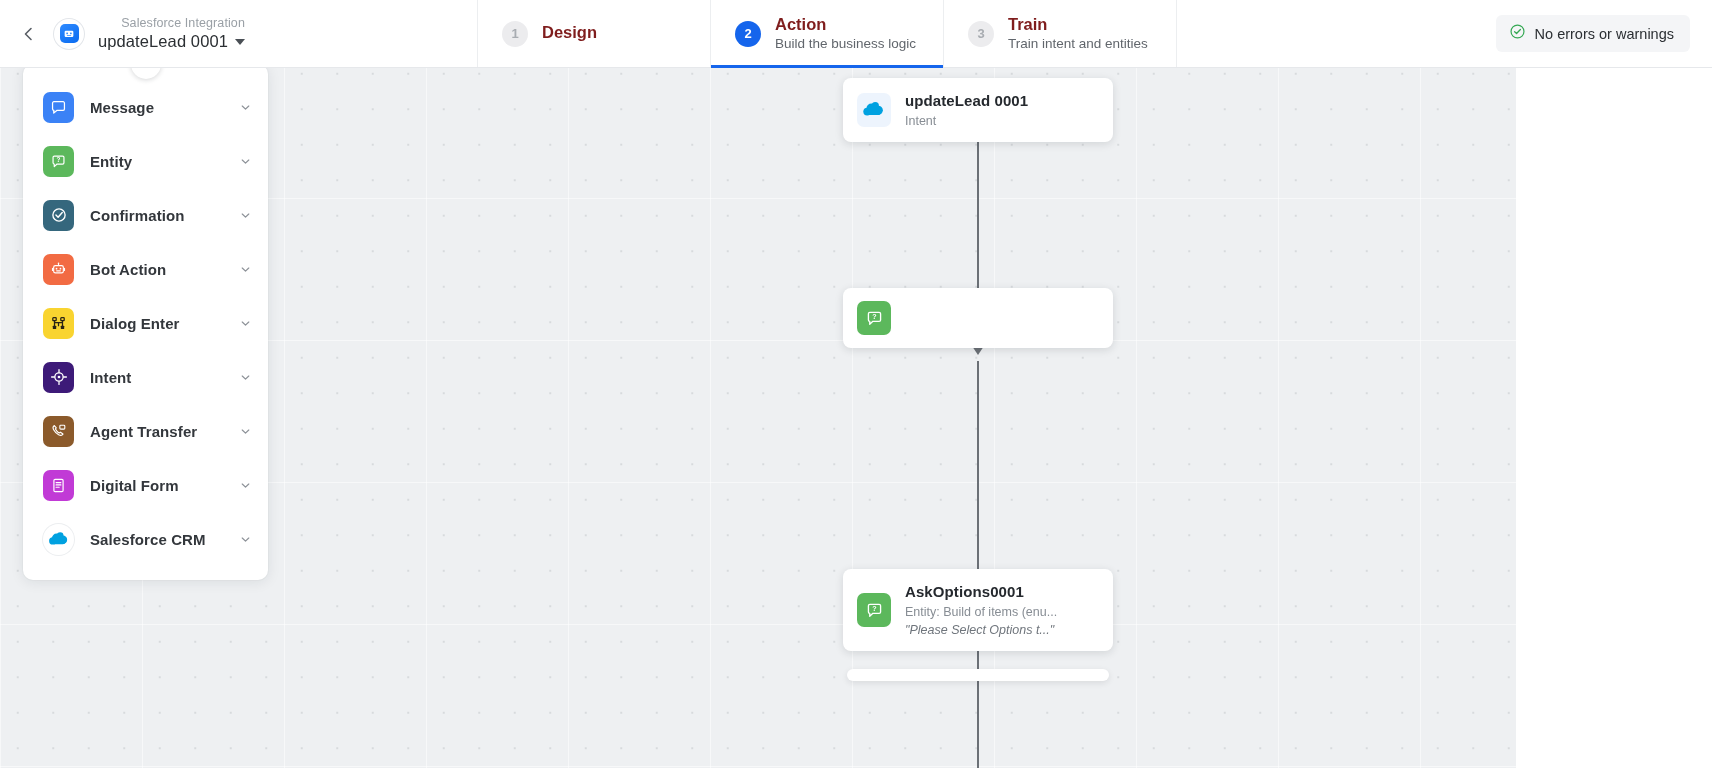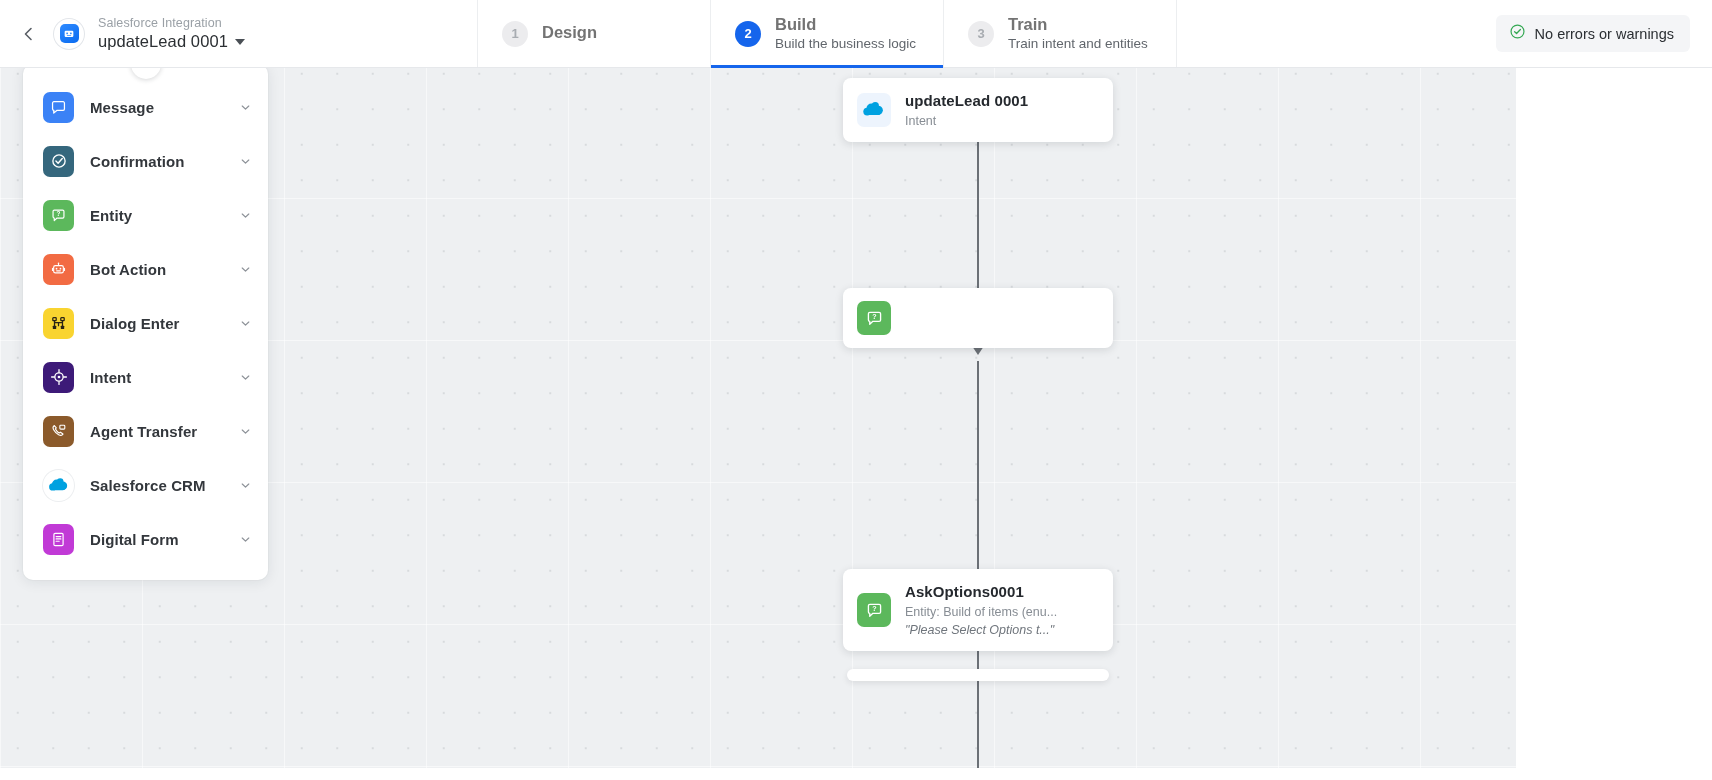--- a/index.html
+++ b/index.html
@@ -32,20 +32,21 @@
     z-index: 30;
   }
 
   .hdr-left {
     display: flex;
     align-items: center;
     width: 478px;
     flex: 0 0 478px;
     padding-left: 14px;
     border-right: 1px solid #eceef0;
+    text-align: right;
   }
 
   .back-btn {
     width: 30px; height: 30px;
     display: flex; align-items: center; justify-content: center;
     cursor: pointer;
     color: #5a5f66;
   }
   .back-btn svg { display:block; }
 
@@ -118,21 +119,21 @@
     font-size: 13px;
     font-weight: bold;
     display: flex; align-items: center; justify-content: center;
     flex: 0 0 26px;
   }
   .tab.active .num { background: #1565ec; color: #ffffff; }
   .tab .txt { margin-left: 14px; line-height: 1.2; }
   .tab .t1 {
     font-size: 16.5px;
     font-weight: bold;
-    color: #737373;
+    color: #7f1d1d;
     margin-bottom: 2px;
   }
   .tab .t2 { font-size: 13.5px; color: #61666c; }
   .tab.active::after {
     content: "";
     position: absolute;
     left: 0; right: 0; bottom: -1px;
     height: 3px;
     background: #1565ec;
   }
@@ -343,21 +344,21 @@
       <div class="tab">
         <div class="num">1</div>
         <div class="txt">
           <div class="t1">Design</div>
         </div>
       </div>
 
       <div class="tab active">
         <div class="num">2</div>
         <div class="txt">
-          <div class="t1">Build</div>
+          <div class="t1">Action</div>
           <div class="t2">Build the business logic</div>
         </div>
       </div>
 
       <div class="tab">
         <div class="num">3</div>
         <div class="txt">
           <div class="t1">Train</div>
           <div class="t2">Train intent and entities</div>
         </div>
@@ -399,42 +400,42 @@
         </div>
         <div class="pal-label">Message</div>
         <div class="pal-chev">
           <svg width="13" height="13" viewBox="0 0 16 16" fill="none">
             <path d="M4 6.2 L8 10 L12 6.2" stroke="#8d9298" stroke-width="1.5" stroke-linecap="round" stroke-linejoin="round"></path>
           </svg>
         </div>
       </div>
 
       <div class="pal-item">
+        <div class="pal-icon" style="background:#5cb85c">
+          <svg width="17" height="17" viewBox="0 0 20 20" fill="none">
+            <path d="M3.6 5.1a1.5 1.5 0 0 1 1.5-1.5h9.8a1.5 1.5 0 0 1 1.5 1.5v6.4a1.5 1.5 0 0 1-1.5 1.5H8.3l-3.3 3v-3a1.5 1.5 0 0 1-1.4-1.5z" stroke="#ffffff" stroke-width="1.4" stroke-linejoin="round"></path>
+            <text x="10" y="11" font-family="Liberation Sans, sans-serif" font-size="7.5" font-weight="bold" fill="#ffffff" text-anchor="middle">?</text>
+          </svg>
+        </div>
+        <div class="pal-label">Entity</div>
+        <div class="pal-chev">
+          <svg width="13" height="13" viewBox="0 0 16 16" fill="none">
+            <path d="M4 6.2 L8 10 L12 6.2" stroke="#8d9298" stroke-width="1.5" stroke-linecap="round" stroke-linejoin="round"></path>
+          </svg>
+        </div>
+      </div>
+
+      <div class="pal-item">
         <div class="pal-icon" style="background:#35677d">
           <svg width="18" height="18" viewBox="0 0 20 20" fill="none">
             <circle cx="10" cy="10" r="6.8" stroke="#ffffff" stroke-width="1.5"></circle>
             <path d="M6.6 10.1 L9 12.4 L13.6 7.2" stroke="#ffffff" stroke-width="1.6" stroke-linecap="round" stroke-linejoin="round"></path>
           </svg>
         </div>
         <div class="pal-label">Confirmation</div>
-        <div class="pal-chev">
-          <svg width="13" height="13" viewBox="0 0 16 16" fill="none">
-            <path d="M4 6.2 L8 10 L12 6.2" stroke="#8d9298" stroke-width="1.5" stroke-linecap="round" stroke-linejoin="round"></path>
-          </svg>
-        </div>
-      </div>
-
-      <div class="pal-item">
-        <div class="pal-icon" style="background:#5cb85c">
-          <svg width="17" height="17" viewBox="0 0 20 20" fill="none">
-            <path d="M3.6 5.1a1.5 1.5 0 0 1 1.5-1.5h9.8a1.5 1.5 0 0 1 1.5 1.5v6.4a1.5 1.5 0 0 1-1.5 1.5H8.3l-3.3 3v-3a1.5 1.5 0 0 1-1.4-1.5z" stroke="#ffffff" stroke-width="1.4" stroke-linejoin="round"></path>
-            <text x="10" y="11" font-family="Liberation Sans, sans-serif" font-size="7.5" font-weight="bold" fill="#ffffff" text-anchor="middle">?</text>
-          </svg>
-        </div>
-        <div class="pal-label">Entity</div>
         <div class="pal-chev">
           <svg width="13" height="13" viewBox="0 0 16 16" fill="none">
             <path d="M4 6.2 L8 10 L12 6.2" stroke="#8d9298" stroke-width="1.5" stroke-linecap="round" stroke-linejoin="round"></path>
           </svg>
         </div>
       </div>
 
       <div class="pal-item">
         <div class="pal-icon" style="background:#f26b43">
           <svg width="17" height="17" viewBox="0 0 20 20" fill="none">
@@ -498,47 +499,47 @@
         </div>
         <div class="pal-label">Agent Transfer</div>
         <div class="pal-chev">
           <svg width="13" height="13" viewBox="0 0 16 16" fill="none">
             <path d="M4 6.2 L8 10 L12 6.2" stroke="#8d9298" stroke-width="1.5" stroke-linecap="round" stroke-linejoin="round"></path>
           </svg>
         </div>
       </div>
 
       <div class="pal-item">
+        <div class="pal-icon" style="background:#c13ad6">
+          <svg width="17" height="17" viewBox="0 0 20 20" fill="none">
+            <rect x="4.6" y="2.8" width="10.8" height="14.4" rx="1.4" stroke="#ffffff" stroke-width="1.4"></rect>
+            <path d="M7.2 6.6h5.6M7.2 9.3h5.6M7.2 12h3.6" stroke="#ffffff" stroke-width="1.35" stroke-linecap="round"></path>
+          </svg>
+        </div>
+        <div class="pal-label">Digital Form</div>
+        <div class="pal-chev">
+          <svg width="13" height="13" viewBox="0 0 16 16" fill="none">
+            <path d="M4 6.2 L8 10 L12 6.2" stroke="#8d9298" stroke-width="1.5" stroke-linecap="round" stroke-linejoin="round"></path>
+          </svg>
+        </div>
+      </div>
+
+      <div class="pal-item">
         <div class="sf-circle">
           <svg width="22" height="16" viewBox="0 0 28 20">
             <g fill="#00a1e0">
               <circle cx="11" cy="9" r="6"></circle>
               <circle cx="19" cy="11" r="5.4"></circle>
               <circle cx="6" cy="12.4" r="4.6"></circle>
               <circle cx="15.5" cy="5.6" r="4.3"></circle>
               <rect x="5" y="10" width="17" height="6.6" rx="3.3"></rect>
             </g>
           </svg>
         </div>
         <div class="pal-label">Salesforce CRM</div>
-        <div class="pal-chev">
-          <svg width="13" height="13" viewBox="0 0 16 16" fill="none">
-            <path d="M4 6.2 L8 10 L12 6.2" stroke="#8d9298" stroke-width="1.5" stroke-linecap="round" stroke-linejoin="round"></path>
-          </svg>
-        </div>
-      </div>
-
-      <div class="pal-item">
-        <div class="pal-icon" style="background:#c13ad6">
-          <svg width="17" height="17" viewBox="0 0 20 20" fill="none">
-            <rect x="4.6" y="2.8" width="10.8" height="14.4" rx="1.4" stroke="#ffffff" stroke-width="1.4"></rect>
-            <path d="M7.2 6.6h5.6M7.2 9.3h5.6M7.2 12h3.6" stroke="#ffffff" stroke-width="1.35" stroke-linecap="round"></path>
-          </svg>
-        </div>
-        <div class="pal-label">Digital Form</div>
         <div class="pal-chev">
           <svg width="13" height="13" viewBox="0 0 16 16" fill="none">
             <path d="M4 6.2 L8 10 L12 6.2" stroke="#8d9298" stroke-width="1.5" stroke-linecap="round" stroke-linejoin="round"></path>
           </svg>
         </div>
       </div>
 
     </div>
 
     <div class="flow">

